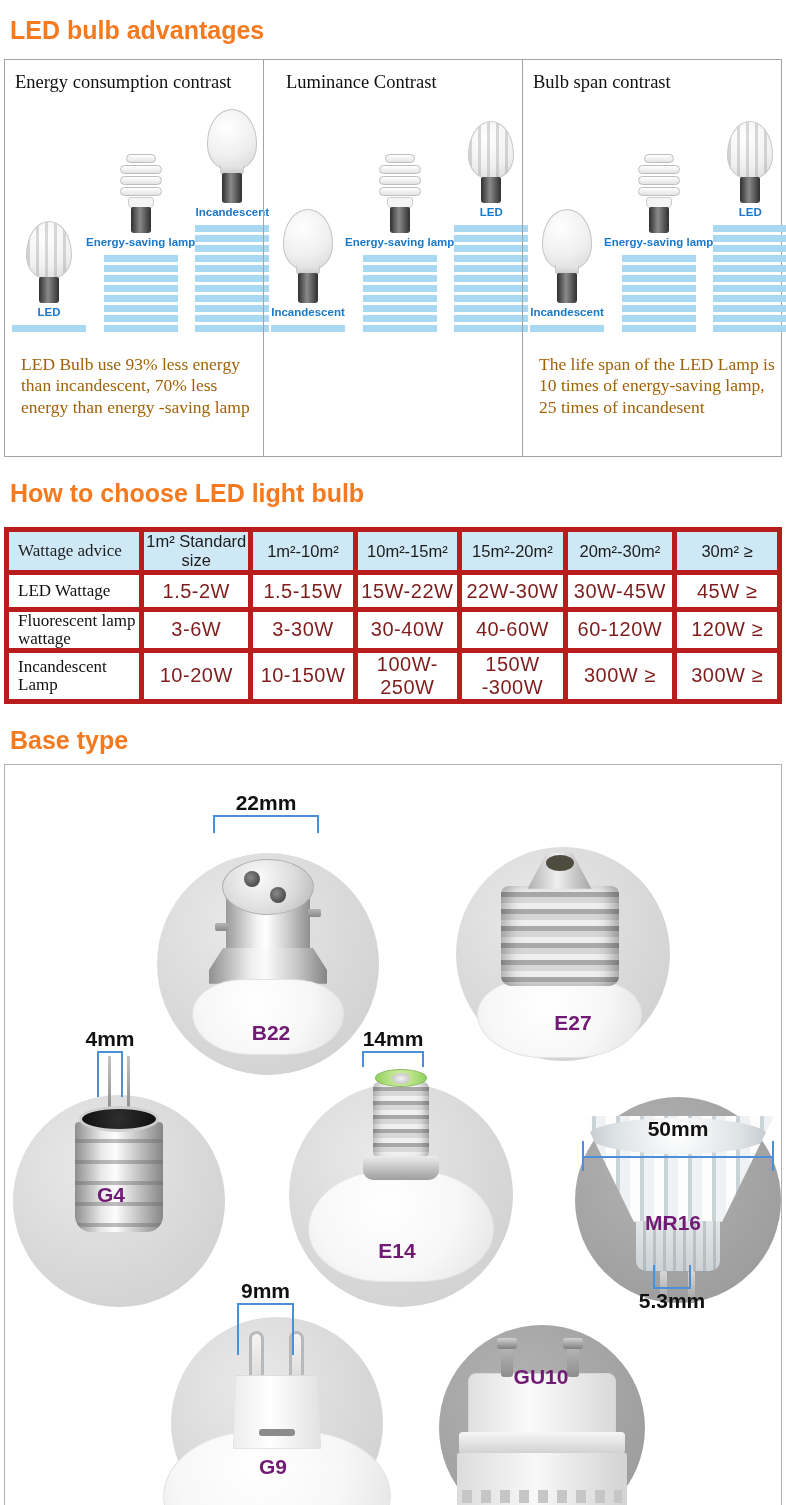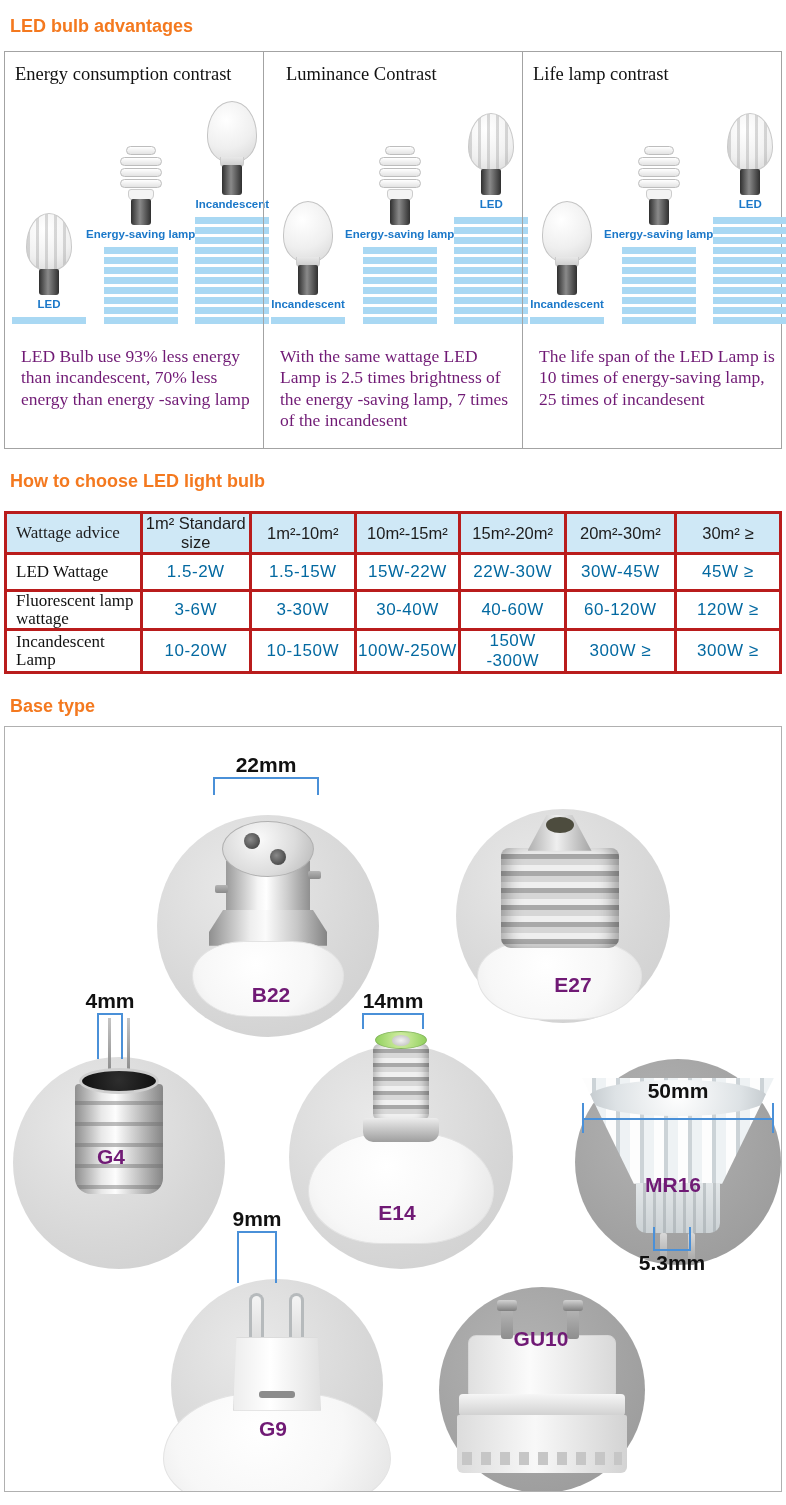--- a/index.html
+++ b/index.html
@@ -1,52 +1,52 @@
 <!DOCTYPE html>
 <html><head>
 <meta charset="utf-8">
 <style>
   * { box-sizing: border-box; margin: 0; padding: 0; }
   html,body { width: 786px; background: #ffffff; font-family: "Liberation Sans", sans-serif; }
   body { height: 1505px; position: relative; padding-top: 16px; }
 
-  .orange-heading { color:#f4791f; font-size:18px; font-weight:bold; margin:0 0 14px 10px; }
+  .orange-heading { color:#f4791f; font-size:25px; font-weight:bold; margin:0 0 14px 10px; }
 
   
   .adv-box { margin:0 4px; height:398px; border:1px solid #a3a3a3; display:flex; background:#fff; }
   .panel { flex:1; position:relative; border-left:1px solid #a3a3a3; }
   .panel:first-child { border-left:none; }
   .panel-title { position:absolute; top:12px; left:10px; font-family:"Liberation Serif", serif; font-size:18.5px; color:#111; white-space:nowrap; }
   .chart { position:absolute; left:2px; right:2px; bottom:124px; display:flex; align-items:flex-end; justify-content:space-between; padding:0 5px; }
   .chart-col { display:flex; flex-direction:column; align-items:center; }
   .lbl { font-size:11.5px; font-weight:bold; color:#1b78c9; margin-top:3px; white-space:nowrap; }
   .bars { display:flex; flex-direction:column; margin-top:4px; }
   .bars .bar { width:74px; height:7px; background:#a9d8f3; margin-top:3px; }
-  .caption { position:absolute; top:294px; left:16px; right:5px; font-family:"Liberation Serif", serif; font-size:17.5px; line-height:1.22; color:#701a75; }
+  .caption { position:absolute; top:294px; left:16px; right:5px; font-family:"Liberation Serif", serif; font-size:17.5px; line-height:1.22; color:#a16207; }
 
   
   .bulb { position:relative; display:flex; flex-direction:column; align-items:center; }
   .bulb .cap { width:20px; height:26px; background:linear-gradient(90deg,#2f2f2f,#8a8a8a 45%,#2f2f2f); border-radius:2px 2px 3px 3px; margin-top:-2px; }
   .bulb.incan .glass { width:50px; height:62px; border-radius:50% 50% 46% 46% / 55% 55% 42% 42%; background:radial-gradient(circle at 38% 30%,#ffffff,#efefef 55%,#d5d5d5); border:1px solid #c4c4c4; }
   .bulb.incan .neck { width:24px; height:10px; background:linear-gradient(#e8e8e8,#cccccc); border:1px solid #ccc; border-top:none; margin-top:-6px; border-radius:0 0 4px 4px; }
   .bulb.incan .cap { height:30px; }
   .bulb.cfl .coil { width:42px; height:9px; background:linear-gradient(#ffffff,#e3e3e3); border:1px solid #bdbdbd; border-radius:5px; margin-top:2px; }
   .bulb.cfl .coil:first-child { width:30px; }
   .bulb.cfl .cbase { width:26px; height:12px; background:#f4f4f4; border:1px solid #ccc; border-radius:3px 3px 6px 6px; margin-top:1px; }
   .bulb.led .dome { width:46px; height:58px; border-radius:50% 50% 44% 44% / 58% 58% 40% 40%;
       background:repeating-linear-gradient(90deg,rgba(150,150,150,.35) 0 3px,rgba(255,255,255,0) 3px 9px),
                  radial-gradient(circle at 40% 28%,#ffffff,#f0f0f0 60%,#d8d8d8);
       border:1px solid #c9c9c9; }
 
   
   table.watt { width:778px; margin:0 4px; border-collapse:collapse; }
-  table.watt th, table.watt td { border:3px solid #b91c1c; text-align:center;margin-top:39px; }
+  table.watt th, table.watt td { border:5px solid #b91c1c; text-align:center;margin-top:39px; }
   table.watt thead th { background:#cfe8f6; font-weight:normal; font-size:16.5px; color:#1d1d1d; height:38px; }
   table.watt thead th:first-child { font-family:"Liberation Serif", serif; font-size:17px; text-align:left; padding-left:9px; }
-  table.watt td { height:37px; font-size:17px; color:#0369a1; letter-spacing:.5px; }
+  table.watt td { height:37px; font-size:20px; color:#7f1d1d; letter-spacing:.5px; }
   table.watt td.rowlab { font-family:"Liberation Serif", serif; font-size:17px; color:#111; text-align:left; padding-left:9px; letter-spacing:0; line-height:1.05; }
 
   
   .base-box { margin:0 4px; height:766px; border:1px solid #b0b0b0; position:relative; background:#fff; overflow:hidden; }
   .base-circle { position:absolute; border-radius:50%; background:radial-gradient(circle at 38% 32%,#e9e9e9,#d7d7d7 60%,#cdcdcd); }
   .base-circle.dark { background:radial-gradient(circle at 40% 35%,#b3b3b3,#a2a2a2 60%,#979797); }
   .base-art { position:absolute; display:flex; flex-direction:column; align-items:center; z-index:1; }
   .base-label { position:absolute; font-size:21px; font-weight:bold; color:#701a75; z-index:6; transform:translateX(-50%); }
 
   .meas { position:absolute; display:flex; flex-direction:column; align-items:center; z-index:5; }
@@ -235,25 +235,24 @@
             <div class="bar"></div>
             <div class="bar"></div>
             <div class="bar"></div>
             <div class="bar"></div>
             <div class="bar"></div>
             <div class="bar"></div>
             <div class="bar"></div>
           </div>
       </div>
     </div>
-    <div class="caption">With the same wattage LED Lamp is 2.5 times brightness of the energy -saving lamp, 7 times of the incandesent</div>
   </div>
 
   <div class="panel">
-    <div class="panel-title">Life lamp contrast</div>
+    <div class="panel-title">Bulb span contrast</div>
     <div class="chart">
       <div class="chart-col">
         <div class="bulb incan">
             <div class="glass"></div>
             <div class="neck"></div>
             <div class="cap"></div>
           </div>
         <div class="lbl">Incandescent</div>
         <div class="bars">
             <div class="bar"></div>
@@ -432,21 +431,21 @@
   </div>
   <div class="base-label" style="left:668px; top:446px">MR16</div>
 
   <div class="base-circle" style="left:166px; top:552px; width:212px; height:212px"></div>
   <div class="base-art g9wrap" style="left:158px; top:566px; width:228px">
     <div class="g9loop" style="left:86px"></div>
     <div class="g9loop" style="left:126px"></div>
     <div class="g9neck"></div>
     <div class="g9body whitebody"></div>
   </div>
-  <div class="meas" style="left:232px; top:480px; width:40px">
+  <div class="meas" style="left:232px; top:514px; width:57px">
     <div class="meas-text">9mm</div>
     <div class="meas-line tick-down" style="height:52px"></div>
   </div>
   <div class="base-label" style="left:268px; top:690px">G9</div>
 
   <div class="base-circle dark" style="left:434px; top:560px; width:206px; height:206px"></div>
   <div class="base-art gu10wrap" style="left:452px; top:576px">
     <div class="gupin" style="left:44px"></div>
     <div class="gupin" style="left:110px"></div>
     <div class="gu10top"></div>

